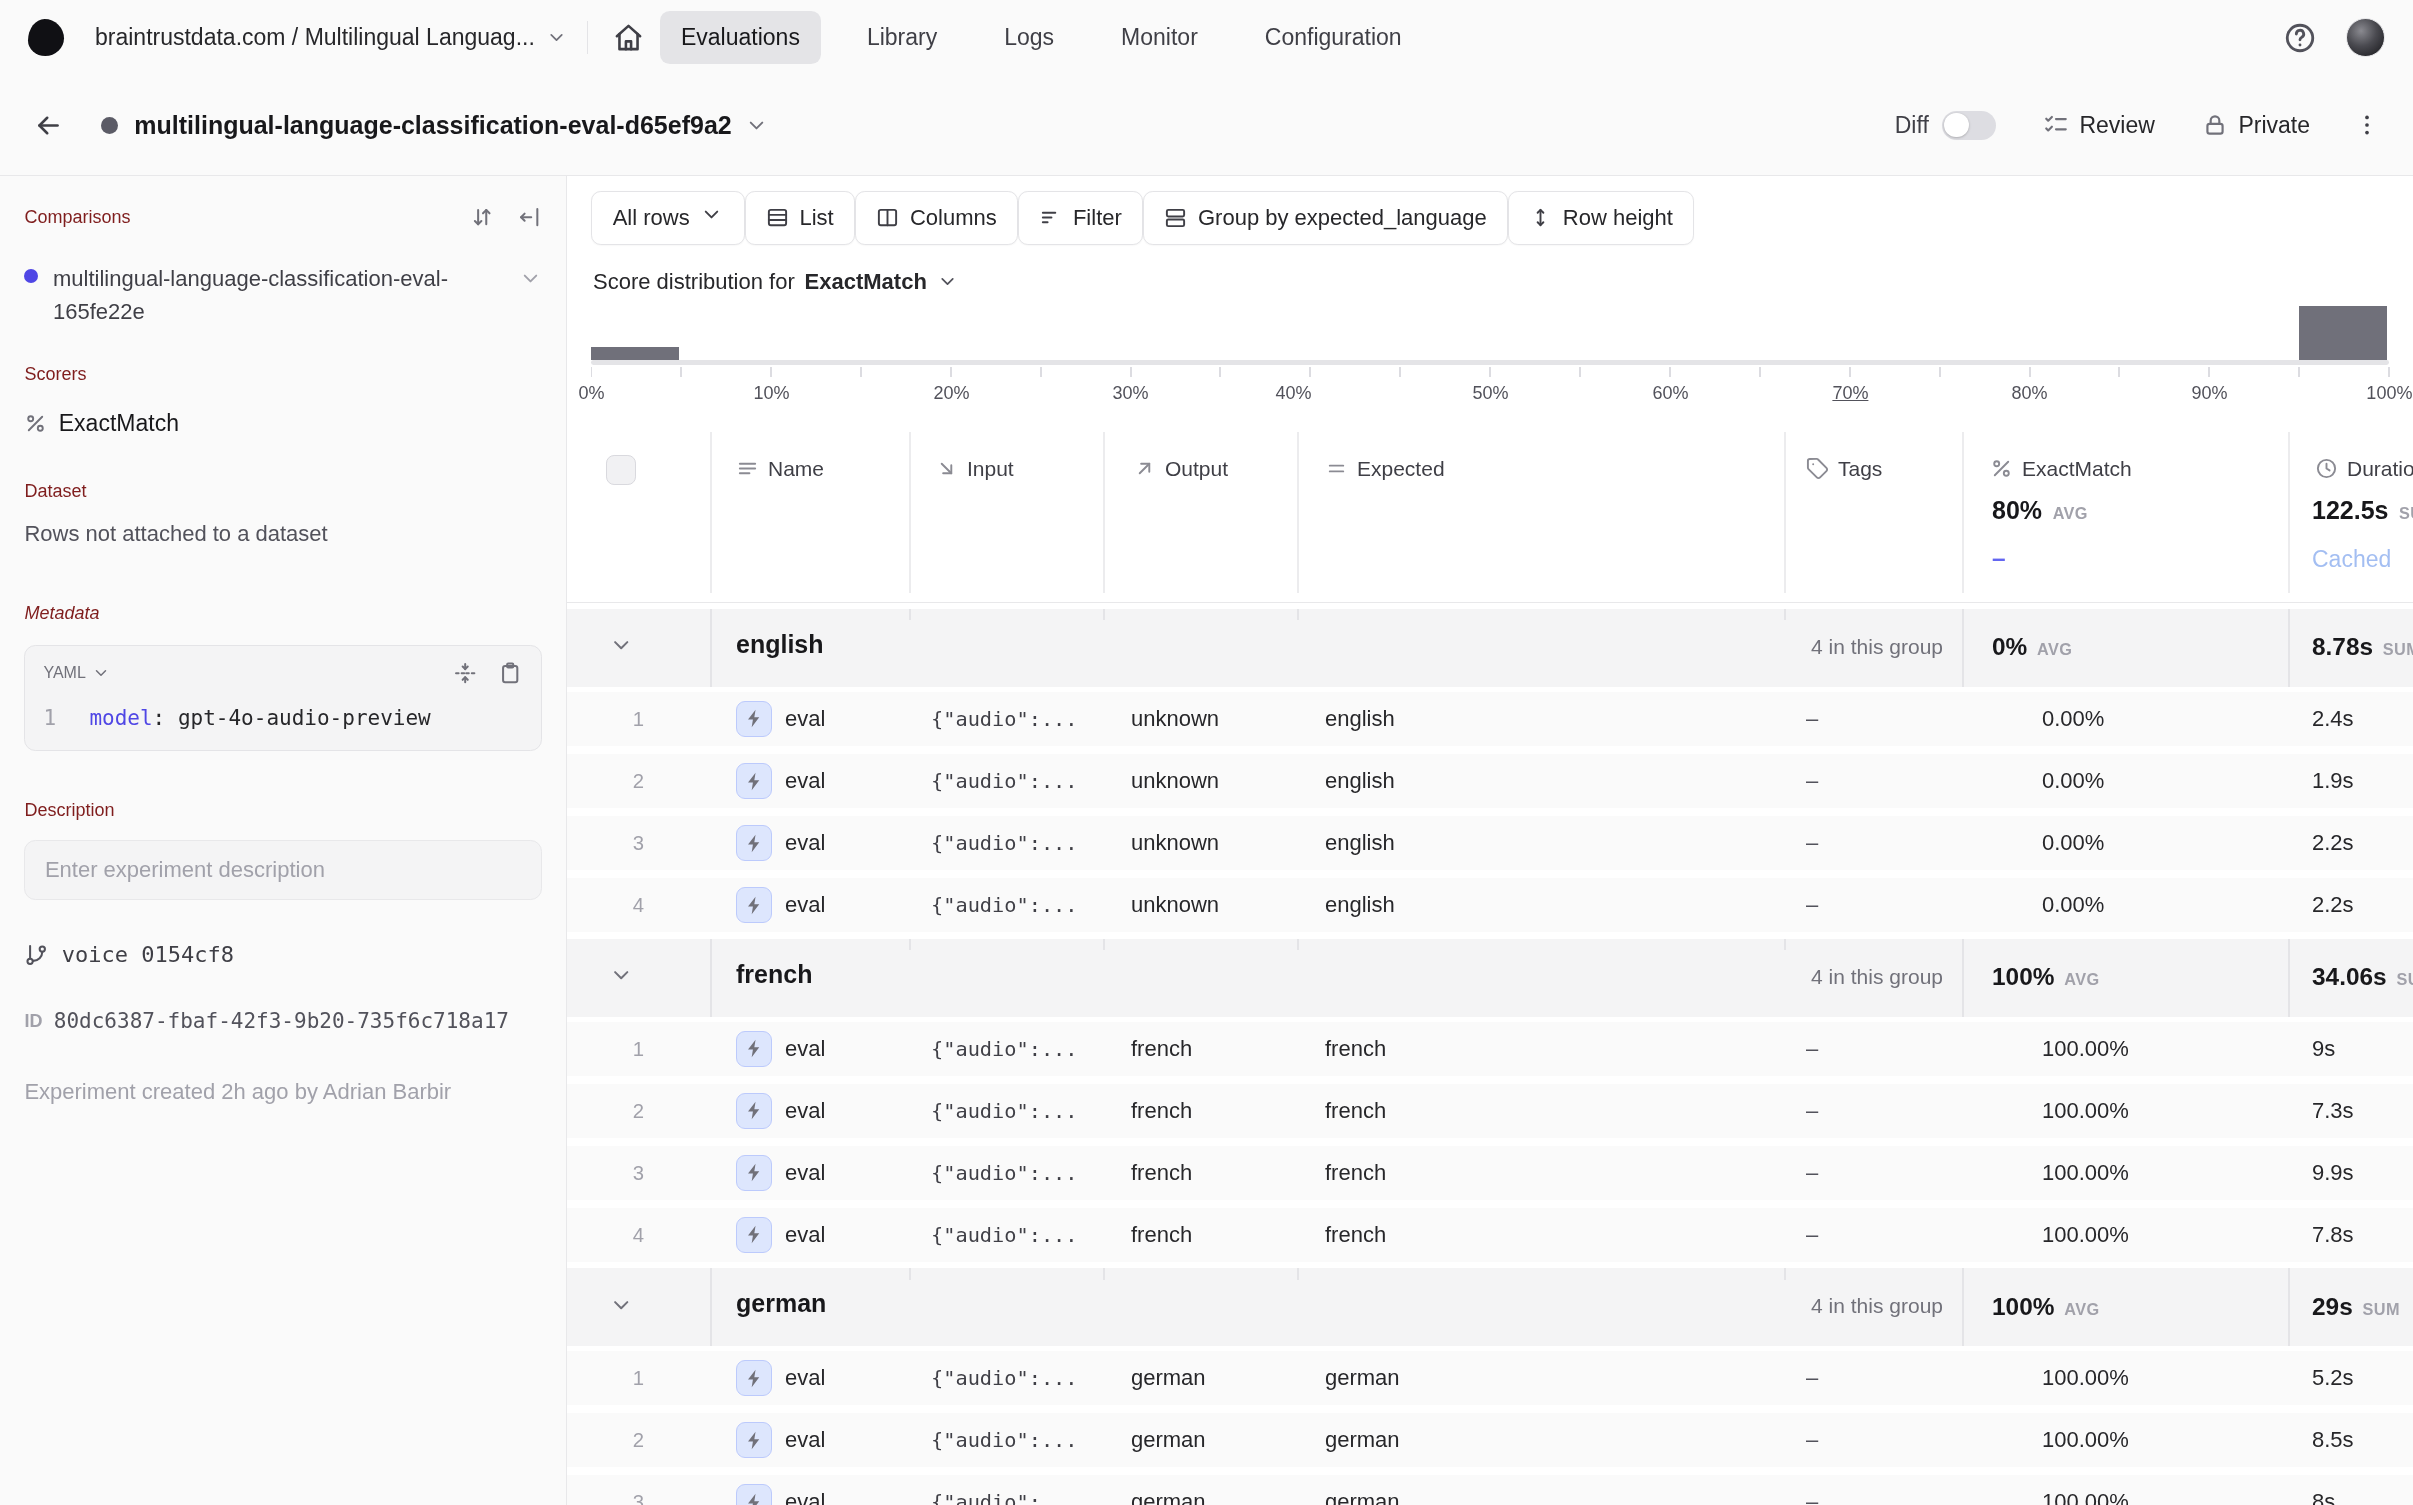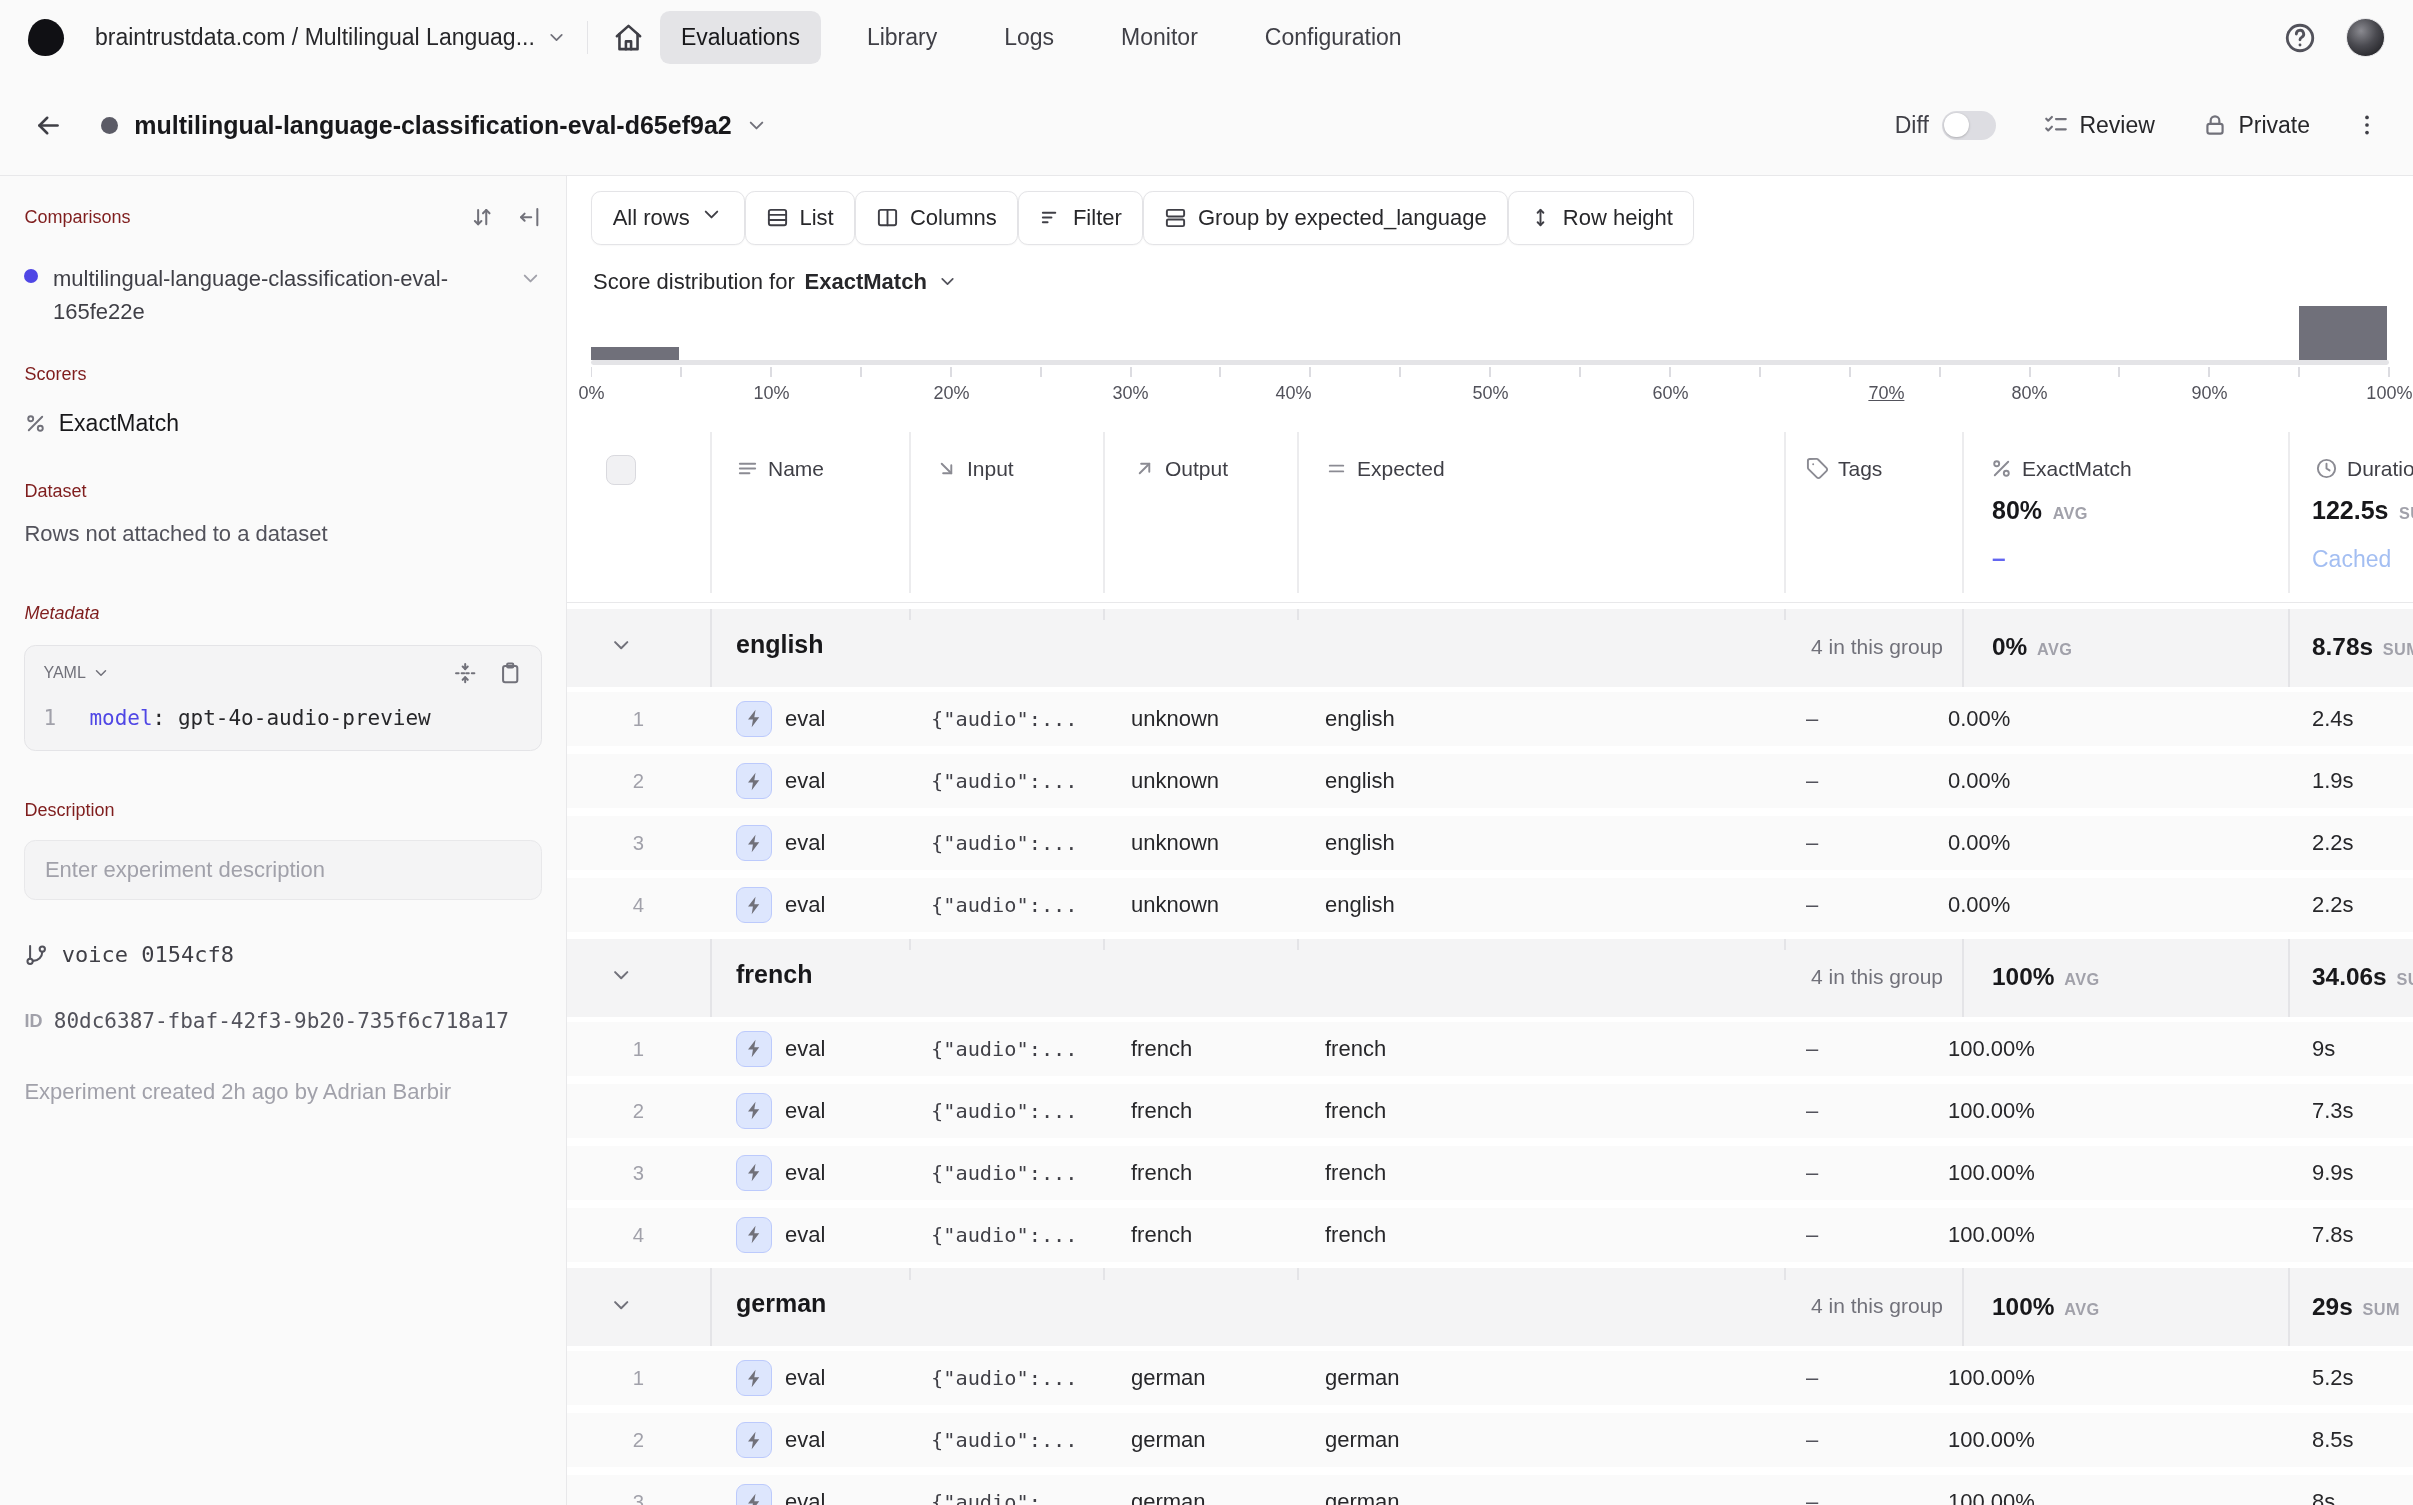--- a/index.html
+++ b/index.html
@@ -116,21 +116,21 @@
   .grow { position:relative; height:54px; background:#fafafa; margin-top:8.1px; cursor:pointer; }
   .group-rows .grow:first-child { margin-top:4.9px; }
   .cell { position:absolute; top:50%; transform:translateY(-50%); white-space:nowrap; font-size:22px; color:#27272a; }
   .c-num { left:0; width:143px; text-align:center; font-size:20.3px; color:#a1a1aa; }
   .c-name { left:169px; display:flex; align-items:center; gap:13px; }
   .eval-badge { width:36px; height:36px; border-radius:9px; background:#dde6fd; border:1.6px solid #bccafc; display:flex; align-items:center; justify-content:center; color:#4f46e5; }
   .c-input { left:364px; font-family:"DejaVu Sans Mono", monospace; font-size:20.3px; color:#3f3f46; }
   .c-output { left:564px; }
   .c-expected { left:758px; }
   .c-tags { left:1239px; color:#52525b; }
-  .c-score { left:1381px; }
+  .c-score { left:1475px; }
   .c-duration { left:1745px; }
 </style>
 </head>
 <body>
 
 <div id="app">
 
   <div class="navbar">
     <div class="logo"></div>
     <div class="crumb">
@@ -420,21 +420,21 @@
             <div class="tick" style="left: 1797px;"></div>
           </div>
         <div class="labelband" id="labelband">
             <span class="axis-label" style="left: 0px;">0%</span>
             <span class="axis-label" style="left: 180px;">10%</span>
             <span class="axis-label" style="left: 360px;">20%</span>
             <span class="axis-label" style="left: 539px;">30%</span>
             <span class="axis-label" style="left: 702px;">40%</span>
             <span class="axis-label" style="left: 899px;">50%</span>
             <span class="axis-label" style="left: 1079px;">60%</span>
-            <span class="axis-label" style="left: 1295px; text-decoration: underline;">70%</span>
+            <span class="axis-label" style="left: 1259px; text-decoration: underline;">70%</span>
             <span class="axis-label" style="left: 1438px;">80%</span>
             <span class="axis-label" style="left: 1618px;">90%</span>
             <span class="axis-label" style="left: 1798px;">100%</span>
           </div>
       </div>
 
       <div class="tablewrap">
         <div class="thead" id="thead">
             <div class="vline" style="left: 143px;"></div>
             <div class="vline" style="left: 342px;"></div>

